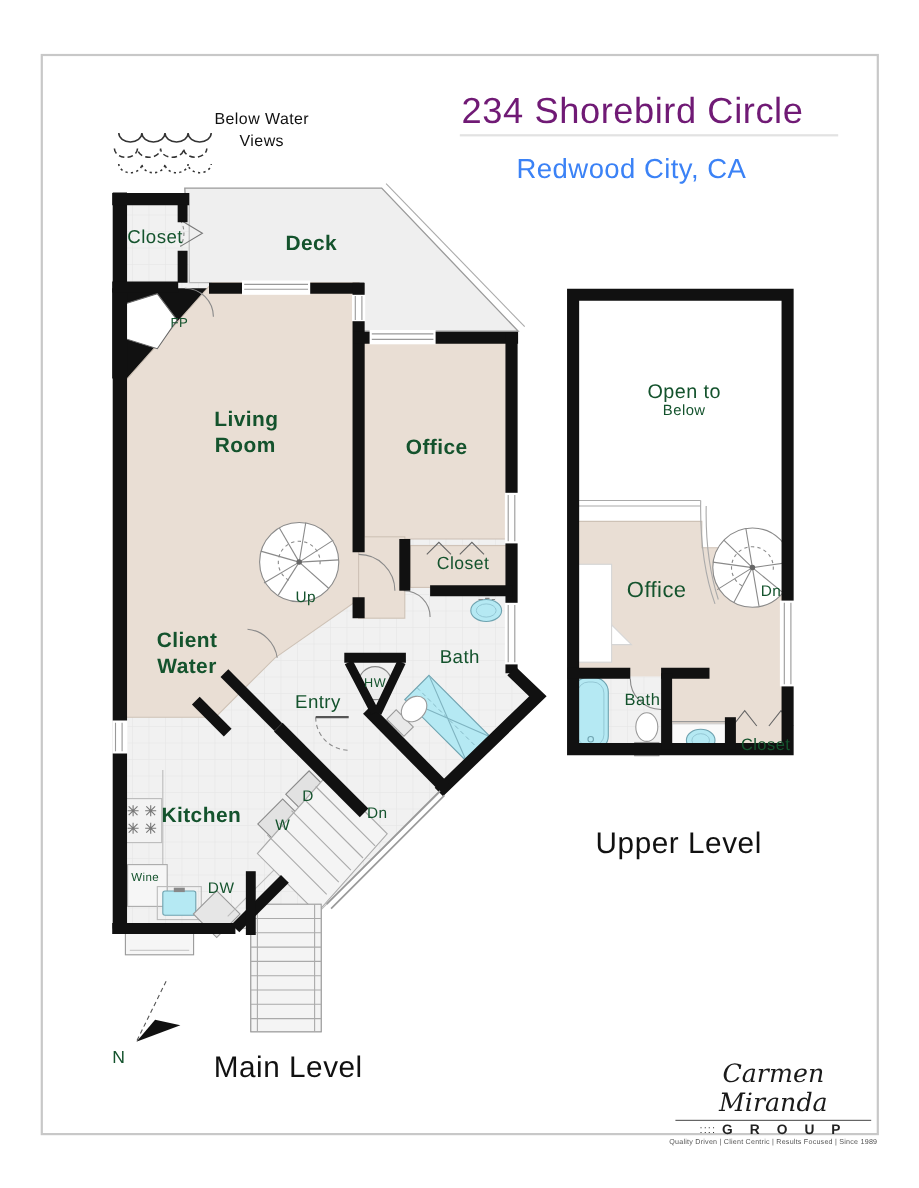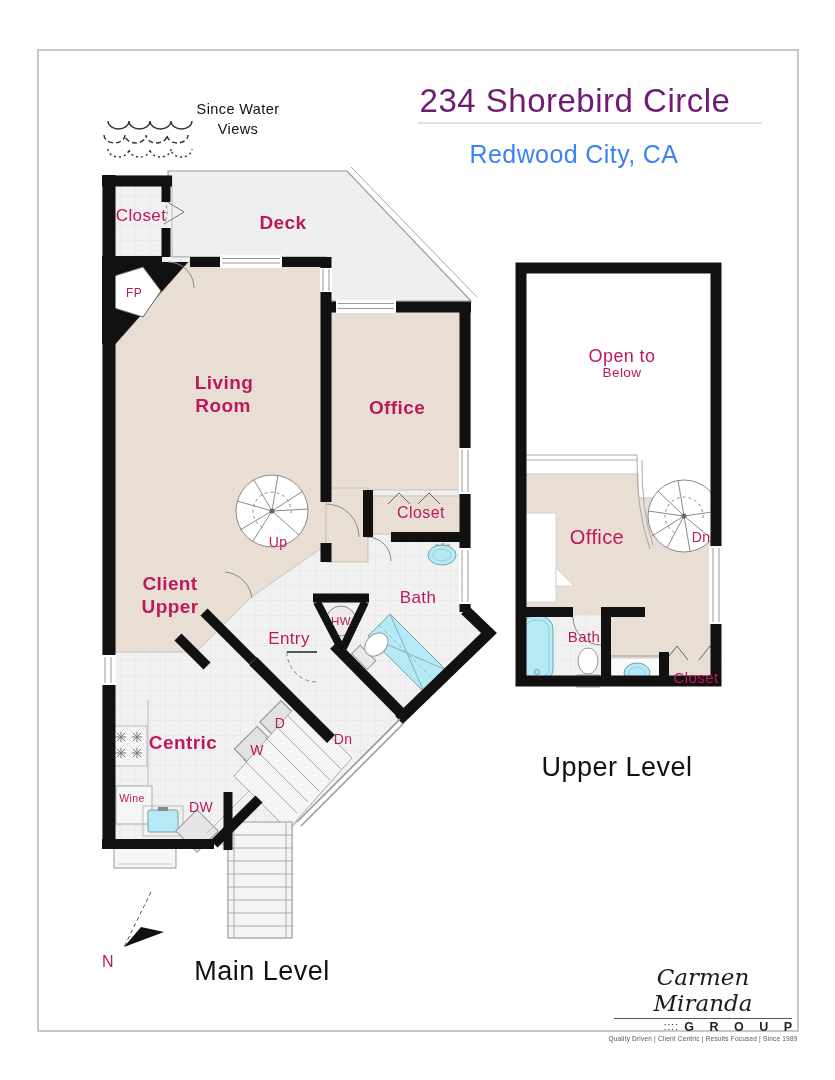--- a/index.html
+++ b/index.html
@@ -1,35 +1,35 @@
 <!DOCTYPE html>
 <html><head>
 <meta charset="utf-8">
 <style>
   html,body{margin:0;padding:0;background:#fff;}
   #page{position:relative;width:835px;height:1080px;background:#ffffff;overflow:hidden;
         font-family:"Liberation Sans",sans-serif;}
   #frame{position:absolute;left:37px;top:49px;width:758px;height:979px;
          border:2px solid #c8c8c8;}
   svg{position:absolute;left:0;top:0;}
-  .lbl{position:absolute;transform:translate(-50%,-50%);color:#be185d;white-space:nowrap;
+  .lbl{position:absolute;transform:translate(-50%,-50%);color:#14532d;white-space:nowrap;
        letter-spacing:.4px;line-height:1;}
   .room{font-size:19px;font-weight:bold;}
   .med{font-size:17px;}
   .sm{font-size:14px;}
-  .tiny{font-size:12px;}
+  .tiny{font-size:12px;margin-left:29px;}
   .caption{font-size:27px;color:#111;letter-spacing:.5px;}
   .title{font-size:33px;color:#701a75;letter-spacing:.5px;}
   .subtitle{font-size:25px;color:#3b82f6;}
   .underline{position:absolute;left:418px;top:122px;width:344px;height:2px;background:#e2e2e2;}
   .annot{font-size:14.5px;color:#111;}
   #logo{position:absolute;left:608px;top:964px;width:190px;text-align:center;color:#222;}
   #logo .name{font-family:"DejaVu Serif",serif;font-style:italic;font-size:23px;color:#1a1a1a;}
   #logo .rule{height:1px;background:#555;margin:2px 6px 1px 6px;}
-  #logo .grp-line{font-size:12px;letter-spacing:2px;color:#222;text-align:right;}
+  #logo .grp-line{font-size:12px;letter-spacing:2px;color:#222;}
   #logo .dots{font-size:10px;letter-spacing:1px;color:#333;vertical-align:1px;}
   #logo .group{font-weight:bold;letter-spacing:6px;font-size:12.5px;}
   #logo .tagline{font-size:6.5px;color:#555;letter-spacing:.2px;margin-top:1px;}
 </style>
 </head>
 <body>
 
 <div id="page">
   <div id="frame"></div>
 
@@ -300,37 +300,37 @@
       <g>
         <rect x="709" y="546" width="14" height="78" fill="#fff"></rect>
         <path d="M713,548 V622 M719,548 V622" stroke="#999" stroke-width="1" fill="none"></path>
       </g>
     </g>
   </svg>
 
   <div class="lbl title" style="left:575px;top:100px">234 Shorebird Circle</div>
   <div class="underline"></div>
   <div class="lbl subtitle" style="left:574px;top:154px">Redwood City, CA</div>
-  <div class="lbl annot" style="left:238px;top:109px">Since Water</div>
+  <div class="lbl annot" style="left:238px;top:109px">Below Water</div>
   <div class="lbl annot" style="left:238px;top:129px">Views</div>
 
   <div class="lbl med" style="left:141px;top:215px">Closet</div>
   <div class="lbl room" style="left:283px;top:222px">Deck</div>
   <div class="lbl tiny" style="left:134px;top:293px">FP</div>
   <div class="lbl room" style="left:224px;top:382px">Living</div>
   <div class="lbl room" style="left:223px;top:405px">Room</div>
   <div class="lbl room" style="left:397px;top:407px">Office</div>
   <div class="lbl" style="left:421px;top:513px;font-size:16px">Closet</div>
   <div class="lbl med" style="left:418px;top:597px">Bath</div>
   <div class="lbl room" style="left:170px;top:583px">Client</div>
-  <div class="lbl room" style="left:170px;top:606px">Upper</div>
+  <div class="lbl room" style="left:170px;top:606px">Water</div>
   <div class="lbl med" style="left:289px;top:638px">Entry</div>
   <div class="lbl" style="left:341px;top:622px;font-size:11.5px">HW</div>
   <div class="lbl sm" style="left:278px;top:542px">Up</div>
-  <div class="lbl room" style="left:183px;top:742px">Centric</div>
+  <div class="lbl room" style="left:183px;top:742px">Kitchen</div>
   <div class="lbl" style="left:132px;top:798px;font-size:10.5px">Wine</div>
   <div class="lbl sm" style="left:201px;top:807px">DW</div>
   <div class="lbl sm" style="left:257px;top:750px">W</div>
   <div class="lbl sm" style="left:280px;top:723px">D</div>
   <div class="lbl sm" style="left:343px;top:739px">Dn</div>
 
   <div class="lbl" style="left:622px;top:356px;font-size:18px">Open to</div>
   <div class="lbl" style="left:622px;top:373px;font-size:13.5px">Below</div>
   <div class="lbl" style="left:597px;top:537px;font-size:20px">Office</div>
   <div class="lbl sm" style="left:701px;top:537px">Dn</div>

